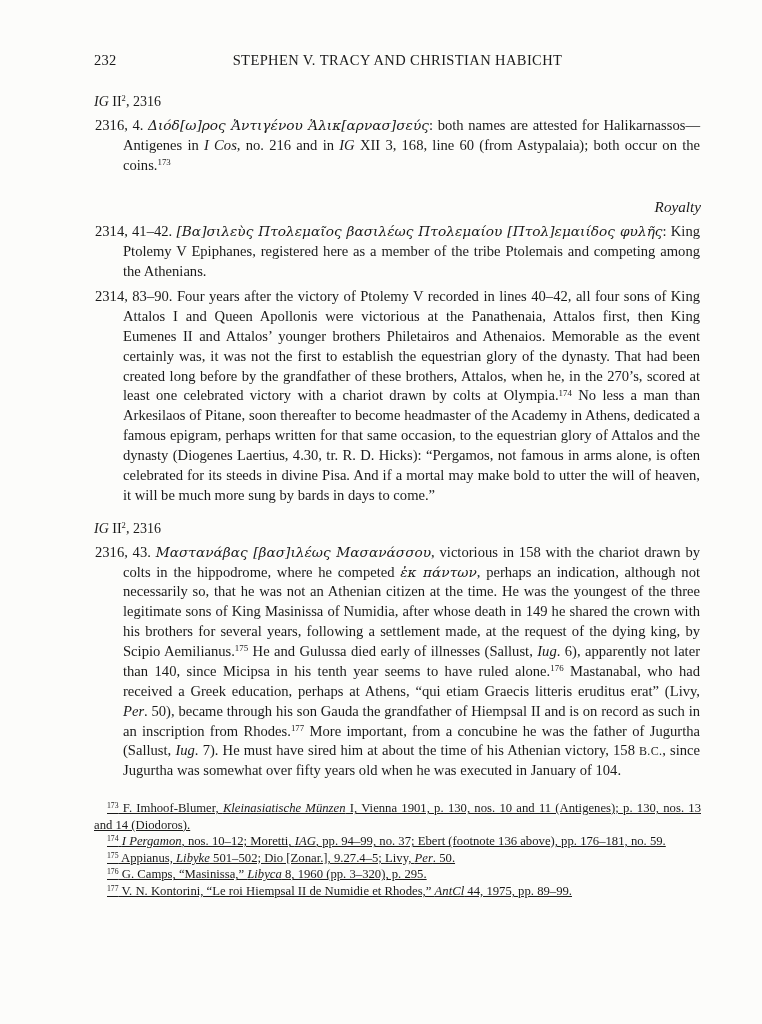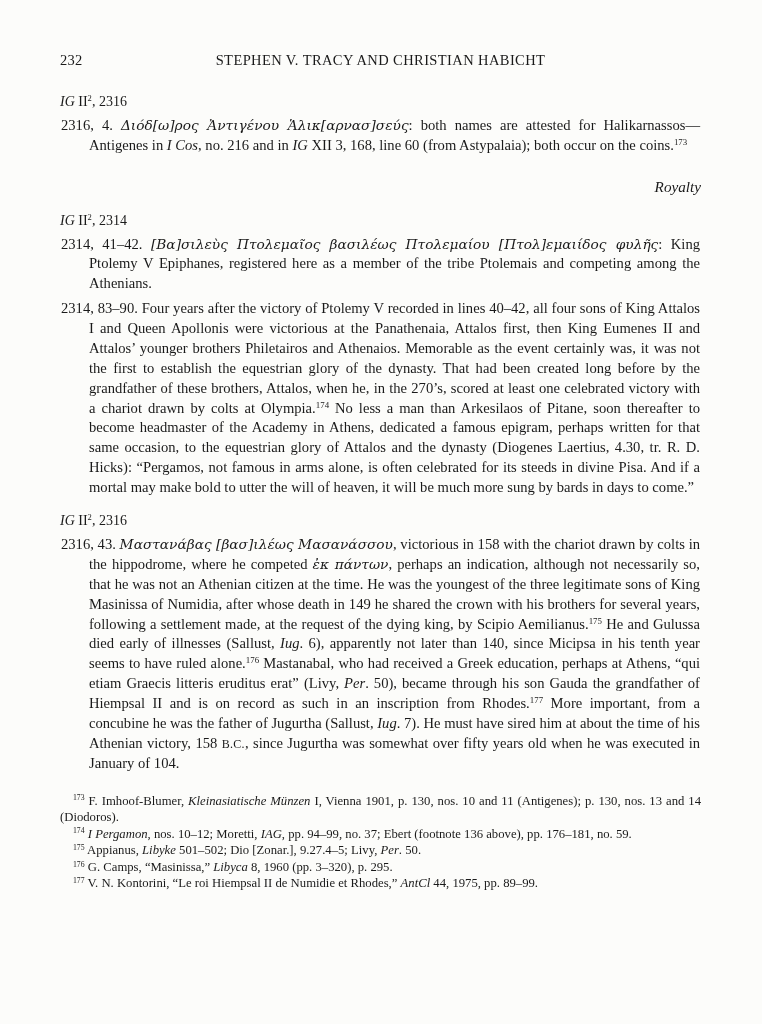--- a/index.html
+++ b/index.html
@@ -5,20 +5,21 @@
   html, body { margin: 0; padding: 0; }
   body { background: #e8e8e6; font-family: "Liberation Serif", "DejaVu Serif", serif; }
   .page {
     position: relative;
     width: 762px; height: 1024px;
     margin: 0 auto;
     background: #fcfcfa;
     color: #1a1a1a;
     overflow: hidden;
     box-sizing: border-box;
+    padding-left: 34px;
   }
   .header {
     position: relative;
     margin: 0 61px 0 60px;
     padding-top: 52px;
     font-size: 14.5px;
     letter-spacing: 0.4px;
   }
   .page-num { position: absolute; left: 0; top: 52px; letter-spacing: 0.2px; }
   .running-head { text-align: center; }
@@ -41,36 +42,36 @@
     line-height: 0;
     vertical-align: baseline;
     position: relative;
     top: -0.55em;
   }
   .footnotes {
     margin: 19px 61px 0 60px;
     font-size: 12.7px;
     line-height: 1.305;
     text-align: justify;
+    text-decoration: underline;
   }
   p.fn { margin: 0; text-indent: 13px; }
 </style>
 </head>
 <body>
 
 <div class="page">
   <div class="header">
     <span class="page-num">232</span>
     <div class="running-head">STEPHEN V. TRACY AND CHRISTIAN HABICHT</div>
   </div>
   <main>
       <p class="blk heading"><span class="i">IG</span><span> II</span><sup>2</sup><span>, 2316</span></p>
       <p class="blk entry"><span>2316, 4. </span><span class="gr">Διόδ[ω]ρος Ἀντιγένου Ἁλικ[αρνασ]σεύς</span><span>: both names are attested for Halikarnassos—Antigenes in </span><span class="i">I Cos</span><span>, no. 216 and in </span><span class="i">IG</span><span> XII 3, 168, line 60 (from Astypalaia); both occur on the coins.</span><sup>173</sup></p>
       <p class="blk section"><span class="i">Royalty</span></p>
-      <p class="blk heading"><span class="i">IG</span><span> II</span><sup>2</sup><span>, 2314</span></p>
       <p class="blk entry"><span>2314, 41–42. </span><span class="gr">[Βα]σιλεὺς Πτολεμαῖος βασιλέως Πτολεμαίου [Πτολ]εμαιίδος φυλῆς</span><span>: King Ptolemy V Epiphanes, registered here as a member of the tribe Ptolemais and competing among the Athenians.</span></p>
       <p class="blk entry"><span>2314, 83–90. Four years after the victory of Ptolemy V recorded in lines 40–42, all four sons of King Attalos I and Queen Apollonis were victorious at the Panathenaia, Attalos first, then King Eumenes II and Attalos’ younger brothers Philetairos and Athenaios. Memorable as the event certainly was, it was not the first to establish the equestrian glory of the dynasty. That had been created long before by the grandfather of these brothers, Attalos, when he, in the 270’s, scored at least one celebrated victory with a chariot drawn by colts at Olympia.</span><sup>174</sup><span> No less a man than Arkesilaos of Pitane, soon thereafter to become headmaster of the Academy in Athens, dedicated a famous epigram, perhaps written for that same occasion, to the equestrian glory of Attalos and the dynasty (Diogenes Laertius, 4.30, tr. R. D. Hicks): “Pergamos, not famous in arms alone, is often celebrated for its steeds in divine Pisa. And if a mortal may make bold to utter the will of heaven, it will be much more sung by bards in days to come.”</span></p>
       <p class="blk heading"><span class="i">IG</span><span> II</span><sup>2</sup><span>, 2316</span></p>
       <p class="blk entry"><span>2316, 43. </span><span class="gr">Μαστανάβας [βασ]ιλέως Μασανάσσου</span><span>, victorious in 158 with the chariot drawn by colts in the hippodrome, where he competed </span><span class="gr">ἐκ πάντων</span><span>, perhaps an indication, although not necessarily so, that he was not an Athenian citizen at the time. He was the youngest of the three legitimate sons of King Masinissa of Numidia, after whose death in 149 he shared the crown with his brothers for several years, following a settlement made, at the request of the dying king, by Scipio Aemilianus.</span><sup>175</sup><span> He and Gulussa died early of illnesses (Sallust, </span><span class="i">Iug</span><span>. 6), apparently not later than 140, since Micipsa in his tenth year seems to have ruled alone.</span><sup>176</sup><span> Mastanabal, who had received a Greek education, perhaps at Athens, “qui etiam Graecis litteris eruditus erat” (Livy, </span><span class="i">Per</span><span>. 50), became through his son Gauda the grandfather of Hiempsal II and is on record as such in an inscription from Rhodes.</span><sup>177</sup><span> More important, from a concubine he was the father of Jugurtha (Sallust, </span><span class="i">Iug</span><span>. 7). He must have sired him at about the time of his Athenian victory, 158 </span><span class="sc">B.C.</span><span>, since Jugurtha was somewhat over fifty years old when he was executed in January of 104.</span></p>
     </main>
   <div class="footnotes">
       <p class="fn"><sup>173</sup><span> F. Imhoof-Blumer, </span><span class="i">Kleinasiatische Münzen</span><span> I, Vienna 1901, p. 130, nos. 10 and 11 (Antigenes); p. 130, nos. 13 and 14 (Diodoros).</span></p>
       <p class="fn"><sup>174</sup><span> </span><span class="i">I Pergamon</span><span>, nos. 10–12; Moretti, </span><span class="i">IAG</span><span>, pp. 94–99, no. 37; Ebert (footnote 136 above), pp. 176–181, no. 59.</span></p>
       <p class="fn"><sup>175</sup><span> Appianus, </span><span class="i">Libyke</span><span> 501–502; Dio [Zonar.], 9.27.4–5; Livy, </span><span class="i">Per</span><span>. 50.</span></p>
       <p class="fn"><sup>176</sup><span> G. Camps, “Masinissa,” </span><span class="i">Libyca</span><span> 8, 1960 (pp. 3–320), p. 295.</span></p>

